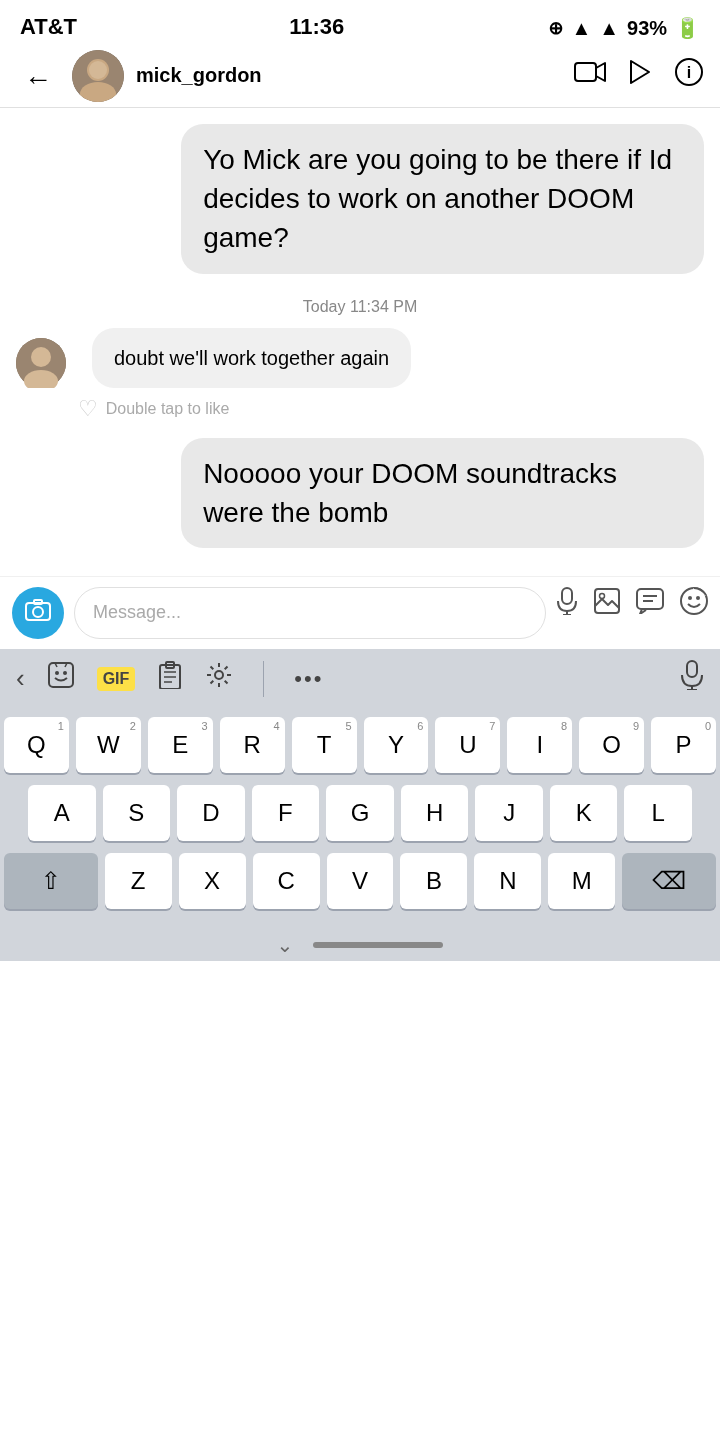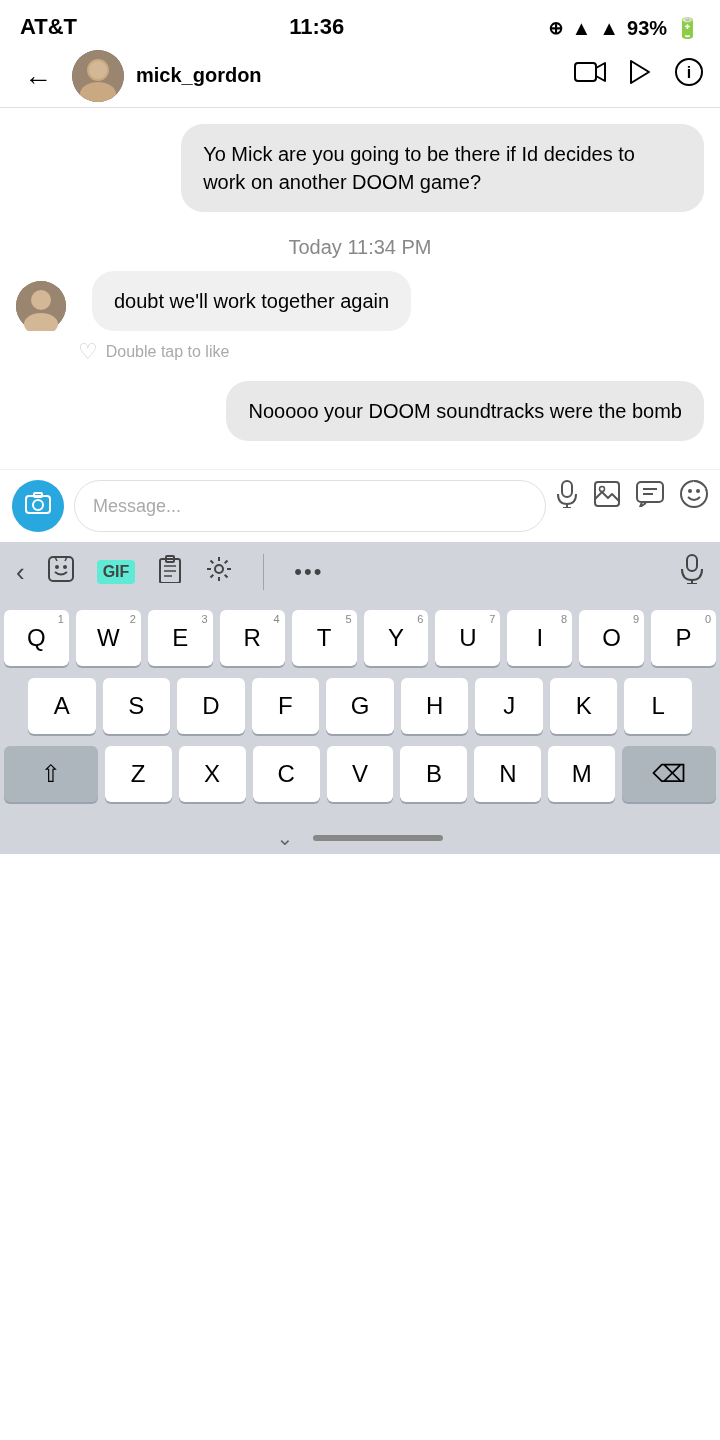--- a/index.html
+++ b/index.html
@@ -109,30 +109,30 @@
     .msg-sent-wrap {
       display: flex;
       justify-content: flex-end;
       margin-bottom: 16px;
     }
     .msg-sent {
       background: #e8e8e8;
       border-radius: 22px;
       padding: 16px 22px;
       max-width: 76%;
-      font-size: 20px;
+      font-size: 28px;
       line-height: 1.4;
       color: #000;
     }
 
     
     .timestamp {
       text-align: center;
       color: #888;
-      font-size: 20px;
+      font-size: 16px;
       margin: 8px 0 12px 0;
     }
 
     
     .msg-recv-wrap {
       display: flex;
       align-items: flex-end;
       gap: 26px;
       margin-bottom: 4px;
     }
@@ -240,21 +240,21 @@
     }
     .toolbar-icon {
       font-size: 26px;
       color: #444;
       cursor: pointer;
     }
     .toolbar-gif {
       font-size: 16px;
       font-weight: 700;
       color: #444;
-      background: #5eead4;
+      background: #fde047;
       border-radius: 4px;
       padding: 3px 6px;
     }
     .toolbar-divider {
       width: 1px;
       height: 36px;
       background: #9ca3af;
       margin: 0 8px;
     }
     .toolbar-dots {

